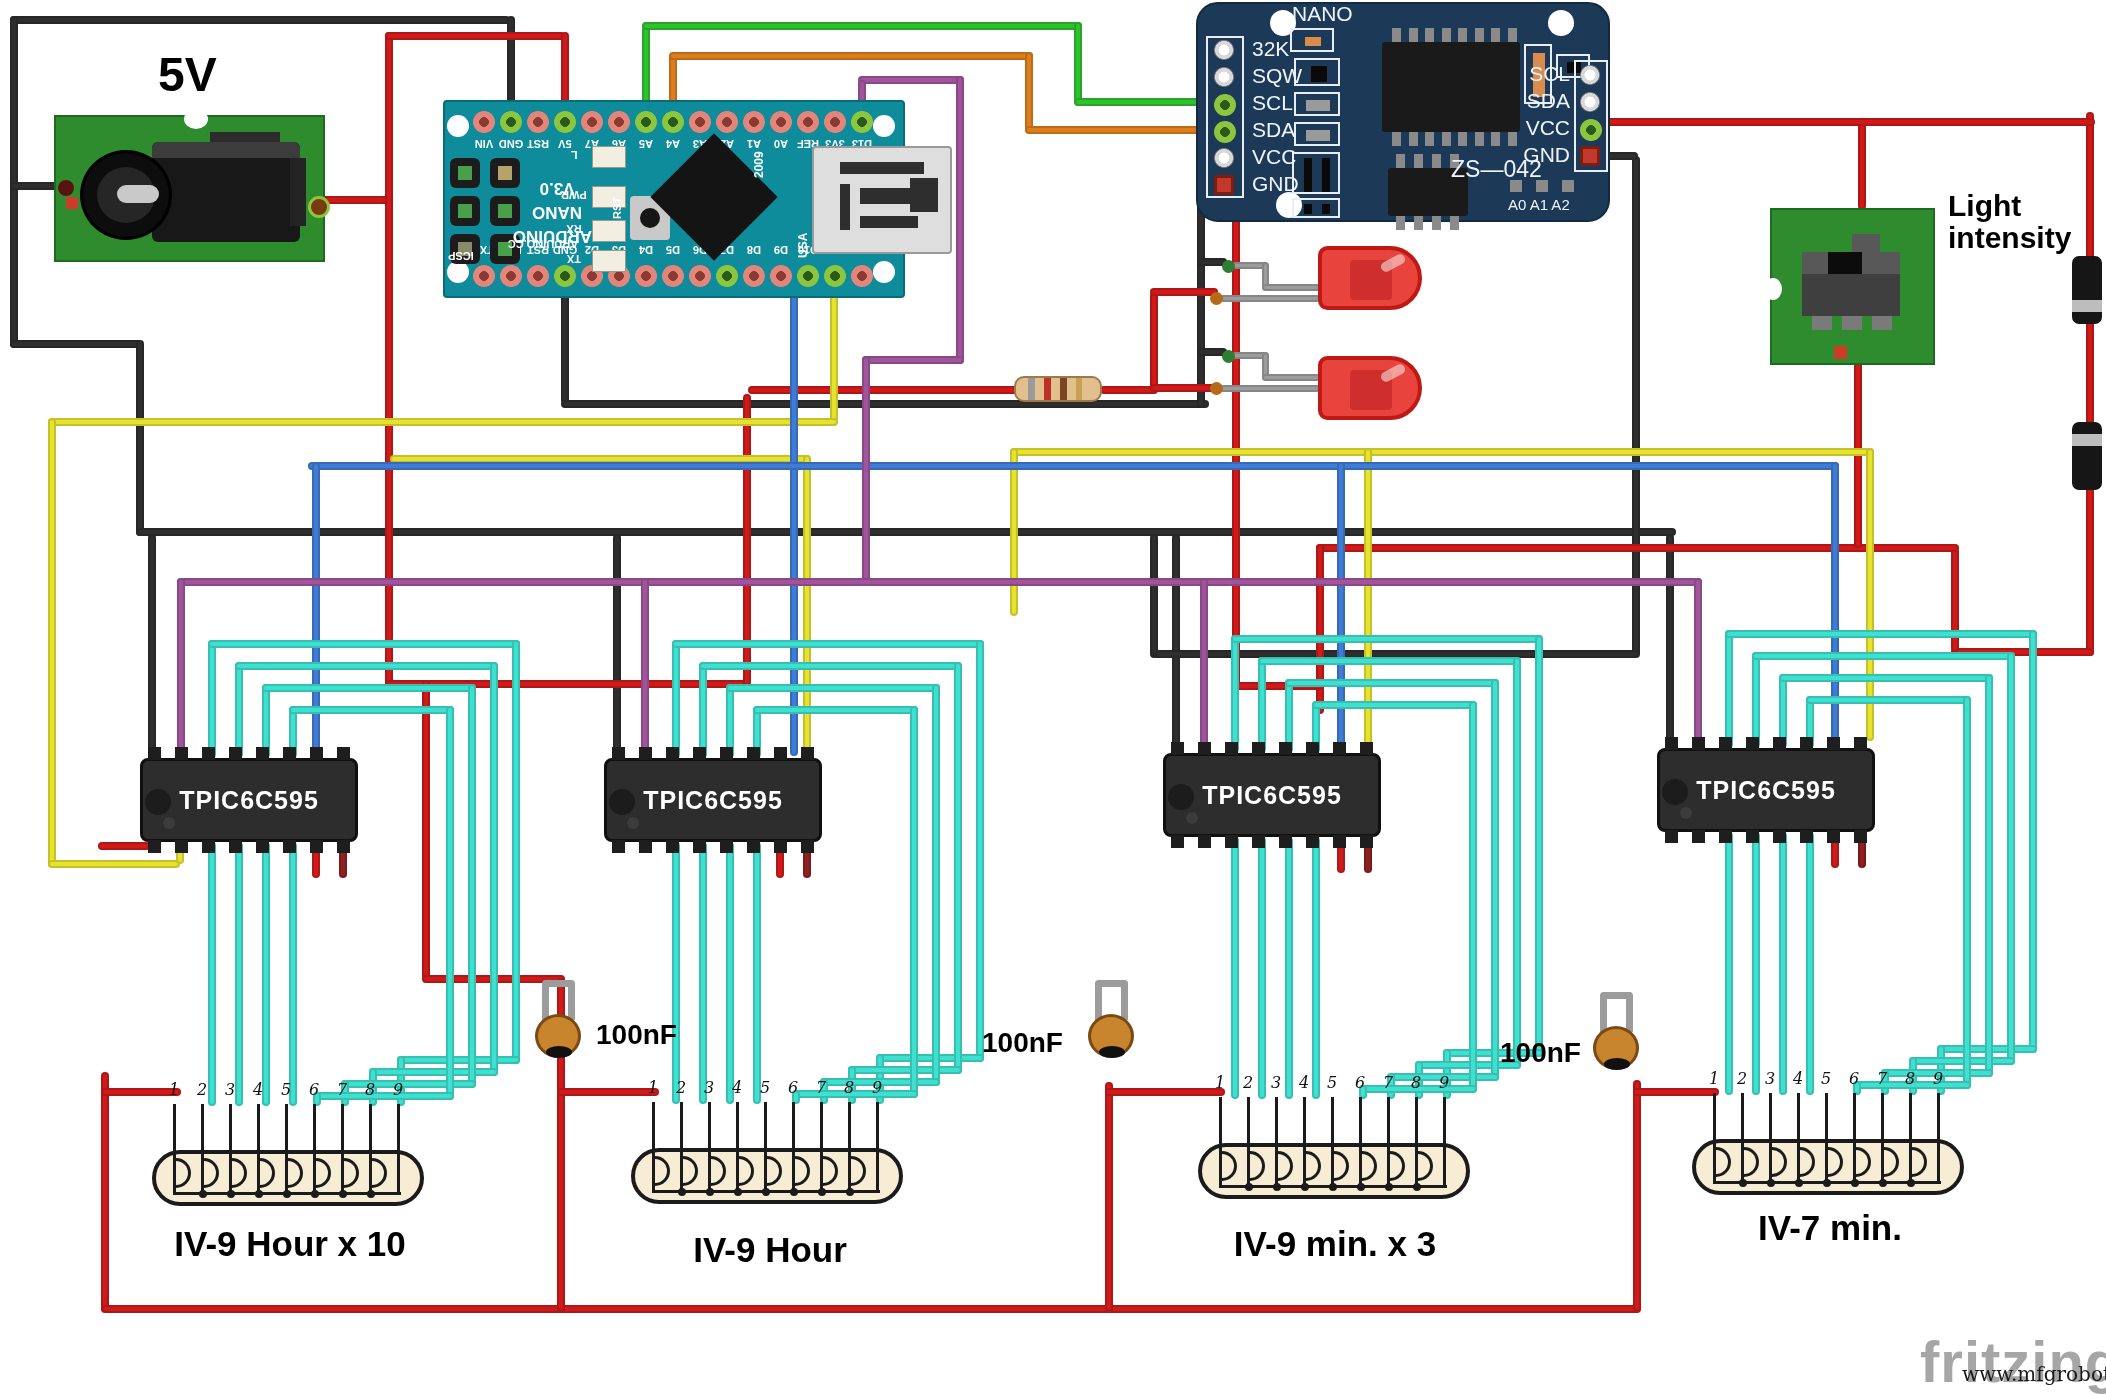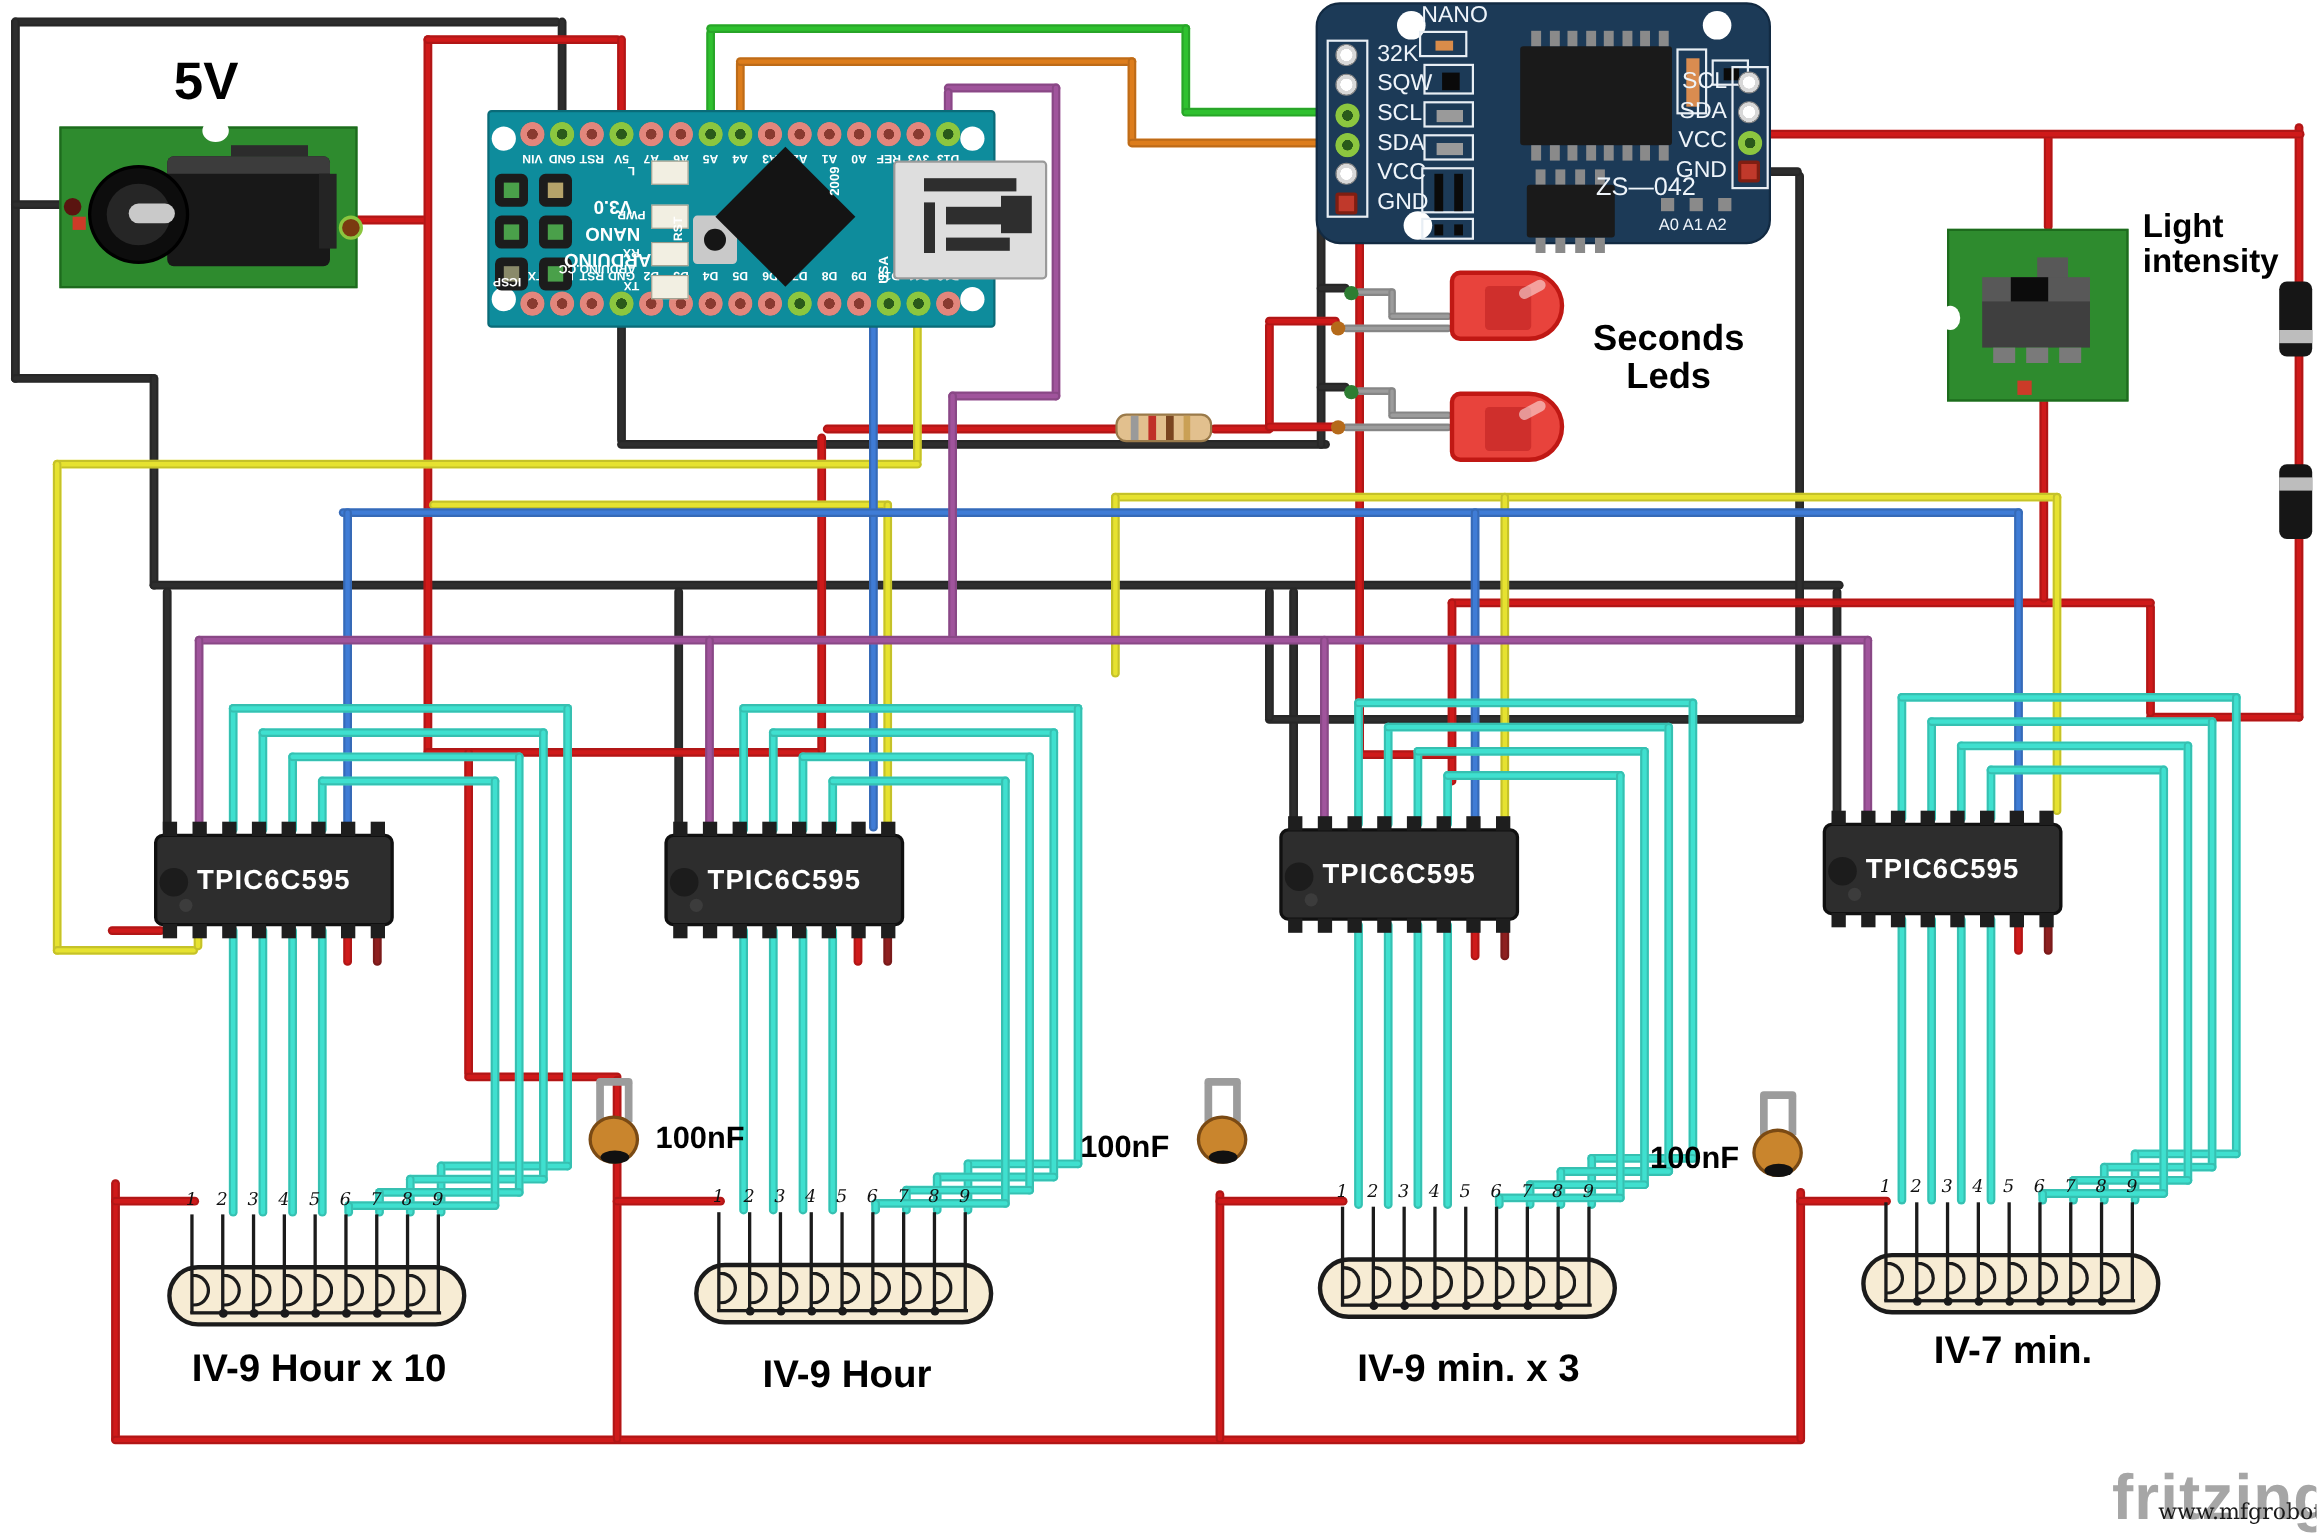--- a/index.html
+++ b/index.html
@@ -473,24 +473,20 @@
     <div class="abs" style="left:58px;top:8px;width:26px;height:10px;background:rgba(255,255,255,.5);border-radius:6px;transform:rotate(-28deg);"></div>
   </div>
   <div class="ledbody" style="left:1318px;top:356px;">
     <div class="abs" style="left:28px;top:10px;width:42px;height:40px;background:#cf2f2c;border-radius:4px;"></div>
     <div class="abs" style="left:58px;top:8px;width:26px;height:10px;background:rgba(255,255,255,.5);border-radius:6px;transform:rotate(-28deg);"></div>
   </div>
   <div class="dot" style="left:1222px;top:260px;width:13px;height:13px;background:#2e7d32;"></div>
   <div class="dot" style="left:1210px;top:292px;width:13px;height:13px;background:#b56a1a;"></div>
   <div class="dot" style="left:1222px;top:350px;width:13px;height:13px;background:#2e7d32;"></div>
   <div class="dot" style="left:1210px;top:382px;width:13px;height:13px;background:#b56a1a;"></div>
-  <div class="lbl" style="left:1432px;top:290px;width:170px;font-size:33px;text-align:center;">
-    <div>Seconds</div>
-    <div>Leds</div>
-  </div>
 
   <div class="abs" style="left:1014px;top:376px;width:88px;height:26px;background:#e2c08e;border:2px solid #9a7a4a;border-radius:10px;box-sizing:border-box;">
     <div class="abs" style="left:12px;top:0;width:7px;height:22px;background:#9a9a9a;"></div>
     <div class="abs" style="left:28px;top:0;width:7px;height:22px;background:#c03028;"></div>
     <div class="abs" style="left:44px;top:0;width:7px;height:22px;background:#7a4520;"></div>
     <div class="abs" style="left:60px;top:0;width:6px;height:22px;background:#caa055;"></div>
   </div>
 
   <div class="abs" style="left:1770px;top:208px;width:165px;height:157px;background:#2e8b2e;border:2px solid #1d6b1d;box-sizing:border-box;">
     <div class="hole" style="left:-8px;top:68px;width:18px;height:22px;"></div>

